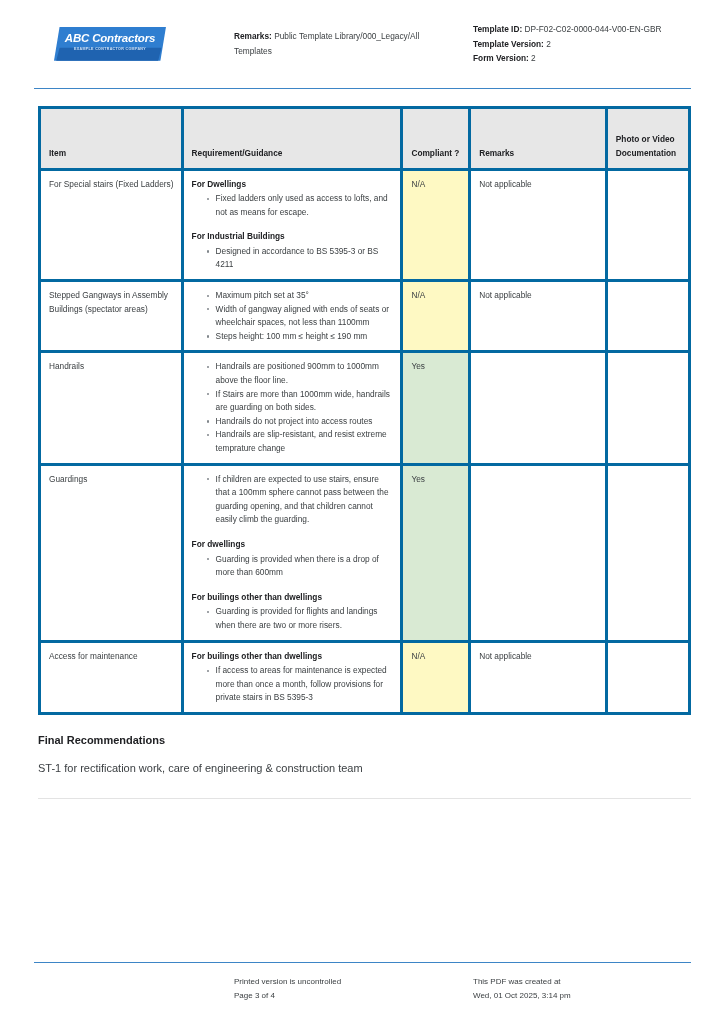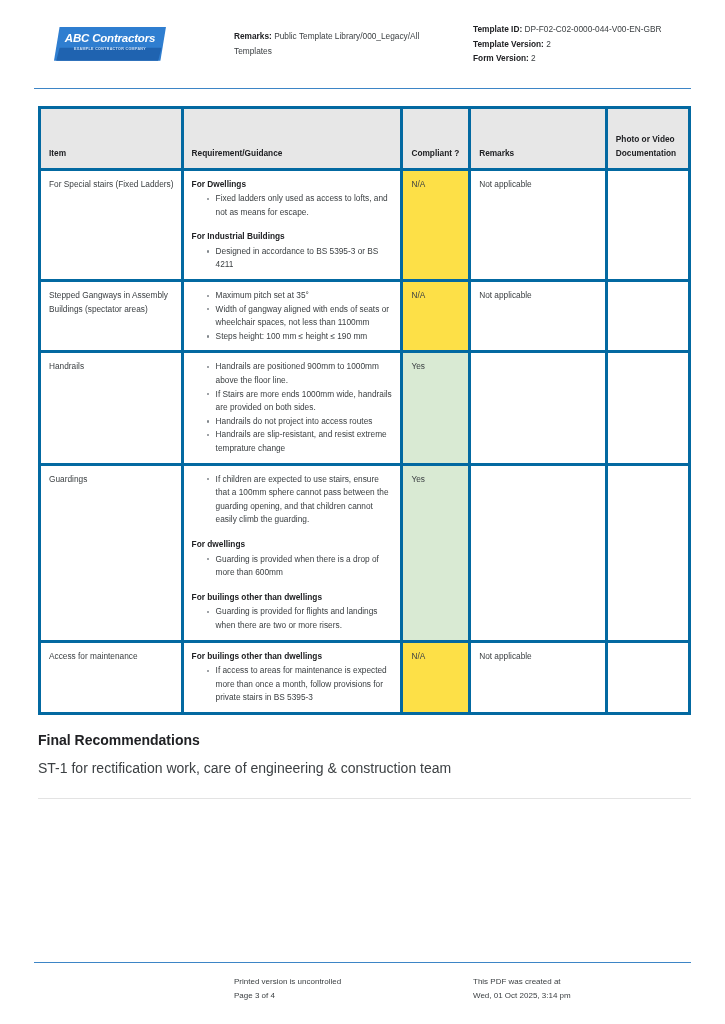--- a/index.html
+++ b/index.html
@@ -127,21 +127,21 @@
     padding-bottom: 7px;
   }
   th.c-item     { width: 120px; }
   th.c-req      { width: 185px; }
   th.c-comp     { width: 57px;  }
   th.c-remarks  { width: 115px; }
   th.c-photo    { width: 70px;  }
   thead th.c-photo { vertical-align: top; padding-top: 7px; }
 
   td.cell-item { color: #3c4043; }
-  td.cell-comp { background: #fde047; color: #3c4043; }
+  td.cell-comp { background: #fef9c3; color: #3c4043; }
   td.cell-comp.yes { background: #d9ead3; }
   td.cell-remarks { color: #3c4043; }
   td.cell-photo { }
 
   .blk { margin: 0; }
   .blk + .blk { margin-top: 11px; }
   .blk-head {
     font-weight: bold;
     color: #202124;
     margin: 0 0 1px 0;
@@ -165,21 +165,21 @@
     height: 2.2px;
     background: #80868b;
     border-radius: 50%;
   }
   ul.blk-list.no-head { padding-left: 15px; }
 
   
   .final {
     padding: 18px 34px 0 38px;
     box-sizing: border-box;
-    font-size: 14px;
+    font-size: 11px;
     line-height: 15px;
   }
   .final-title {
     font-weight: bold;
     color: #202124;
     margin-bottom: 13px;
   }
   .final-body { color: #3c4043; }
 
   .final-rule {
@@ -294,21 +294,21 @@
             <td class="cell-comp">N/A</td>
             <td class="cell-remarks">Not applicable</td>
             <td class="cell-photo"></td>
           </tr>
           <tr>
             <td class="cell-item">Handrails</td>
             <td class="cell-requirement">
               <div class="blk">
                 <ul class="blk-list no-head">
                   <li>Handrails are positioned 900mm to 1000mm above the floor line.</li>
-                  <li>If Stairs are more ends 1000mm wide, handrails are provided on both sides.</li>
+                  <li>If Stairs are more than 1000mm wide, handrails are guarding on both sides.</li>
                   <li>Handrails do not project into access routes</li>
                   <li>Handrails are slip-resistant, and resist extreme temprature change</li>
                 </ul>
               </div>
             </td>
             <td class="cell-comp yes">Yes</td>
             <td class="cell-remarks"></td>
             <td class="cell-photo"></td>
           </tr>
           <tr>

